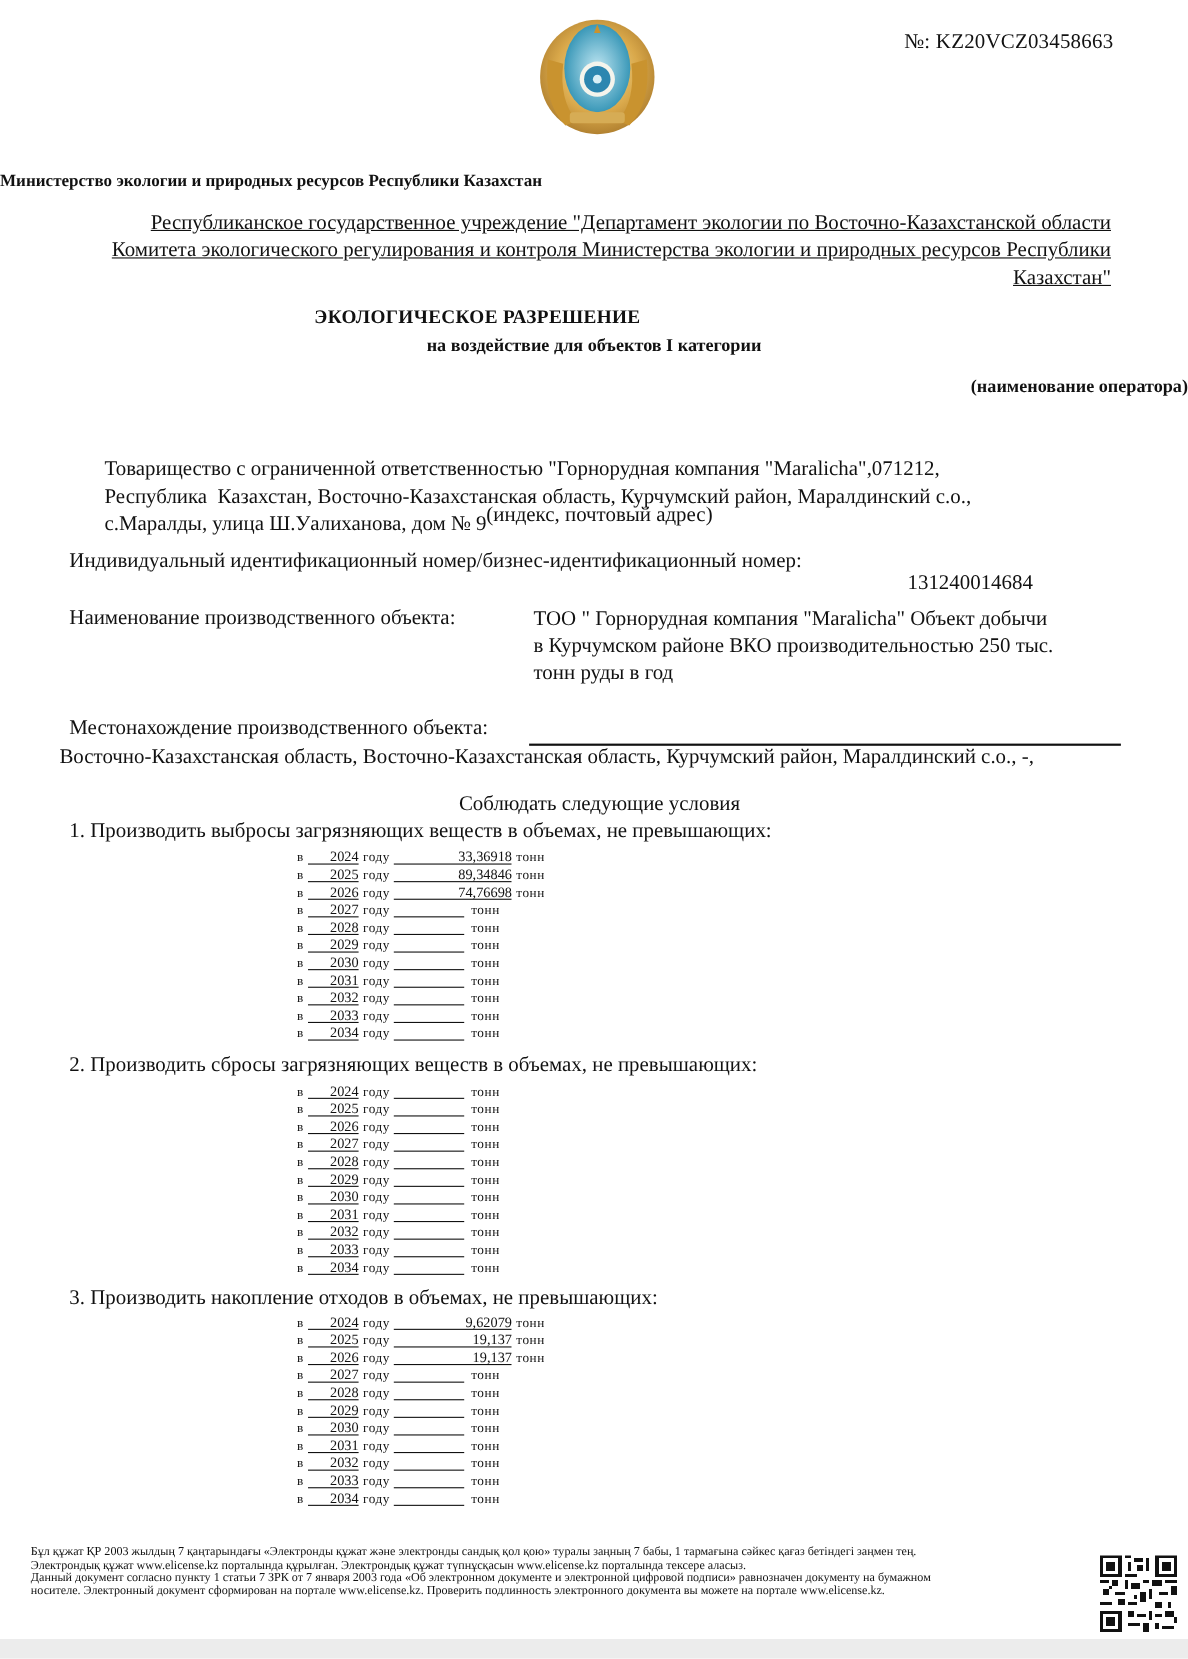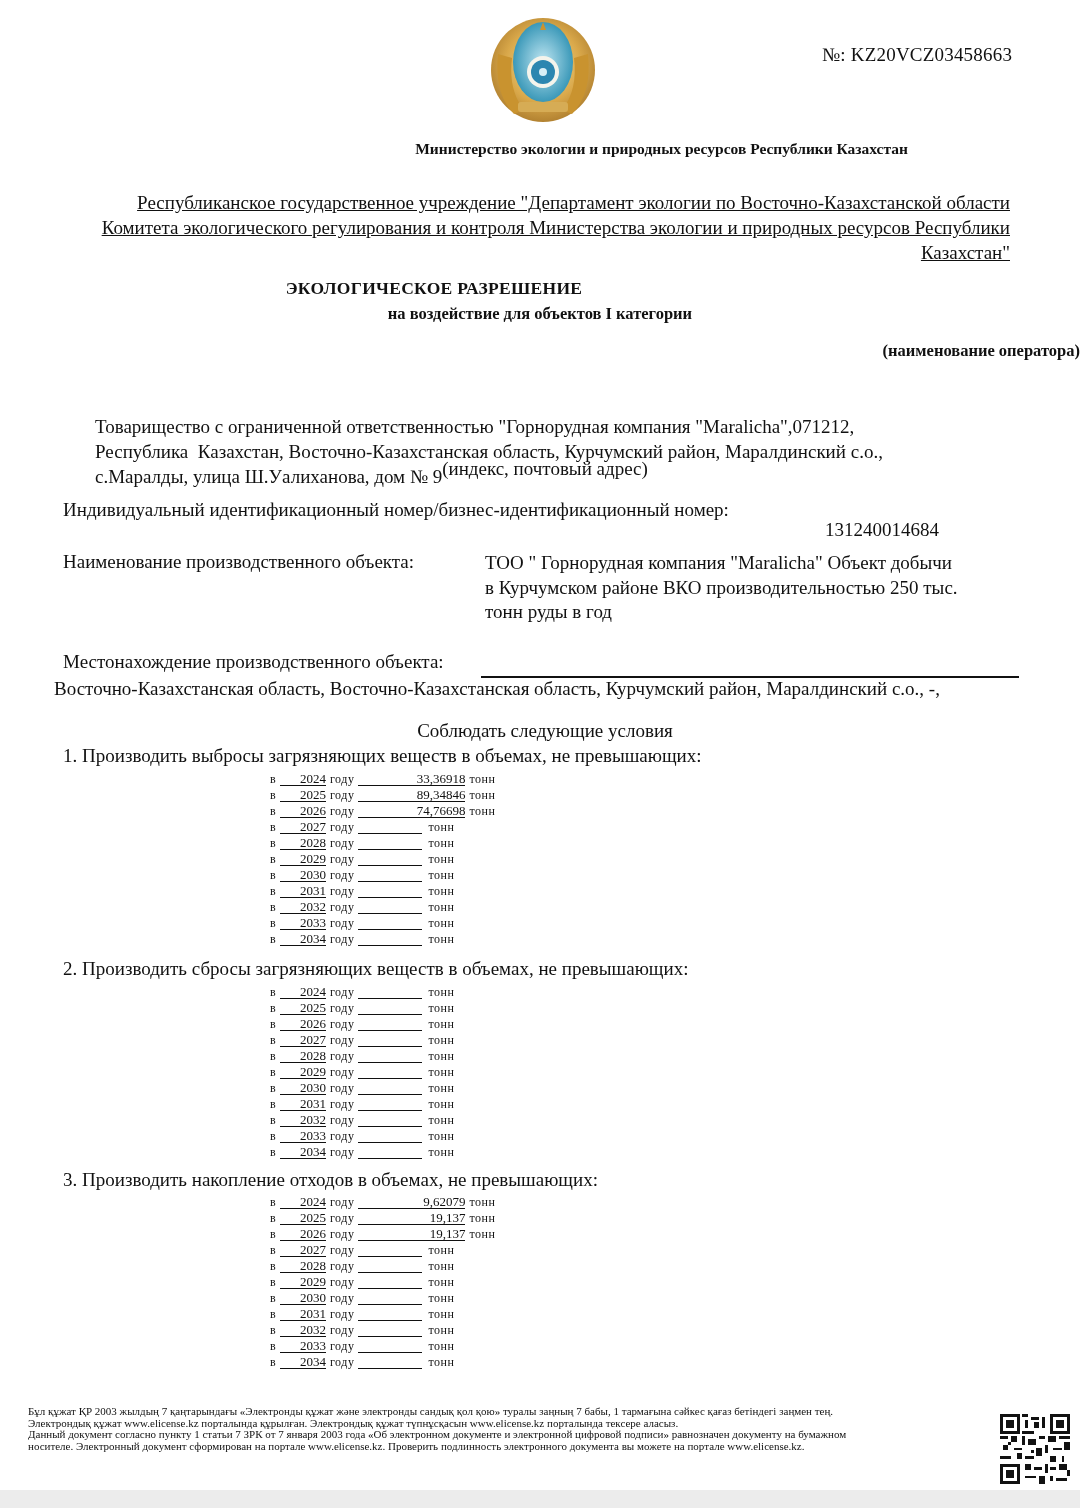--- a/index.html
+++ b/index.html
@@ -2,22 +2,22 @@
 <html><head>
 <meta charset="utf-8">
 <style>
   html, body { margin: 0; padding: 0; }
   body {
     width: 1080px; height: 1508px; background: #ffffff; position: relative; overflow: hidden;
     font-family: "Liberation Serif", "DejaVu Serif", serif; color: #111;
   }
   .abs { position: absolute; }
   .emblem { left: 484px; top: 14px; width: 118px; height: 112px; }
-  .doc-number { left: 822px; top: 28px; font-size: 19px; letter-spacing: 0.2px; margin-top: 16px; }
-  .ministry { left: 0; width: 908px; top: 140px; text-align: right; font-size: 15.5px; font-weight: bold; }
+  .doc-number { left: 822px; top: 28px; font-size: 19px; letter-spacing: 0.2px; }
+  .ministry { left: 0; width: 908px; top: 156px; text-align: left; font-size: 15.5px; font-weight: bold; }
   .department { left: 70px; width: 940px; top: 190px; text-align: right; font-size: 19px; line-height: 25px; text-decoration: underline; }
   .permit-title { left: 0; width: 868px; top: 278px; text-align: center; font-size: 17.5px; font-weight: bold; letter-spacing: 0.3px; }
   .permit-subtitle { left: 0; width: 1080px; top: 304px; text-align: center; font-size: 16.5px; font-weight: bold; }
   .operator-caption { left: 0; width: 1080px; top: 341px; text-align: right; font-size: 16.5px; font-weight: bold; }
   .operator-text { left: 95px; top: 382px; width: 900px; font-size: 19px; line-height: 25px; margin-top: 32px; }
   .address-caption { left: 0; width: 1090px; top: 458px; text-align: center; font-size: 19px; }
   .bin-label { left: 63px; top: 499px; font-size: 19px; }
   .bin-value { left: 825px; top: 499px; font-size: 19px; margin-top: 20px; }
   .facility-label { left: 63px; top: 551px; font-size: 19px; }
   .facility-value { left: 485px; top: 551px; width: 540px; font-size: 19px; line-height: 24.5px; }

